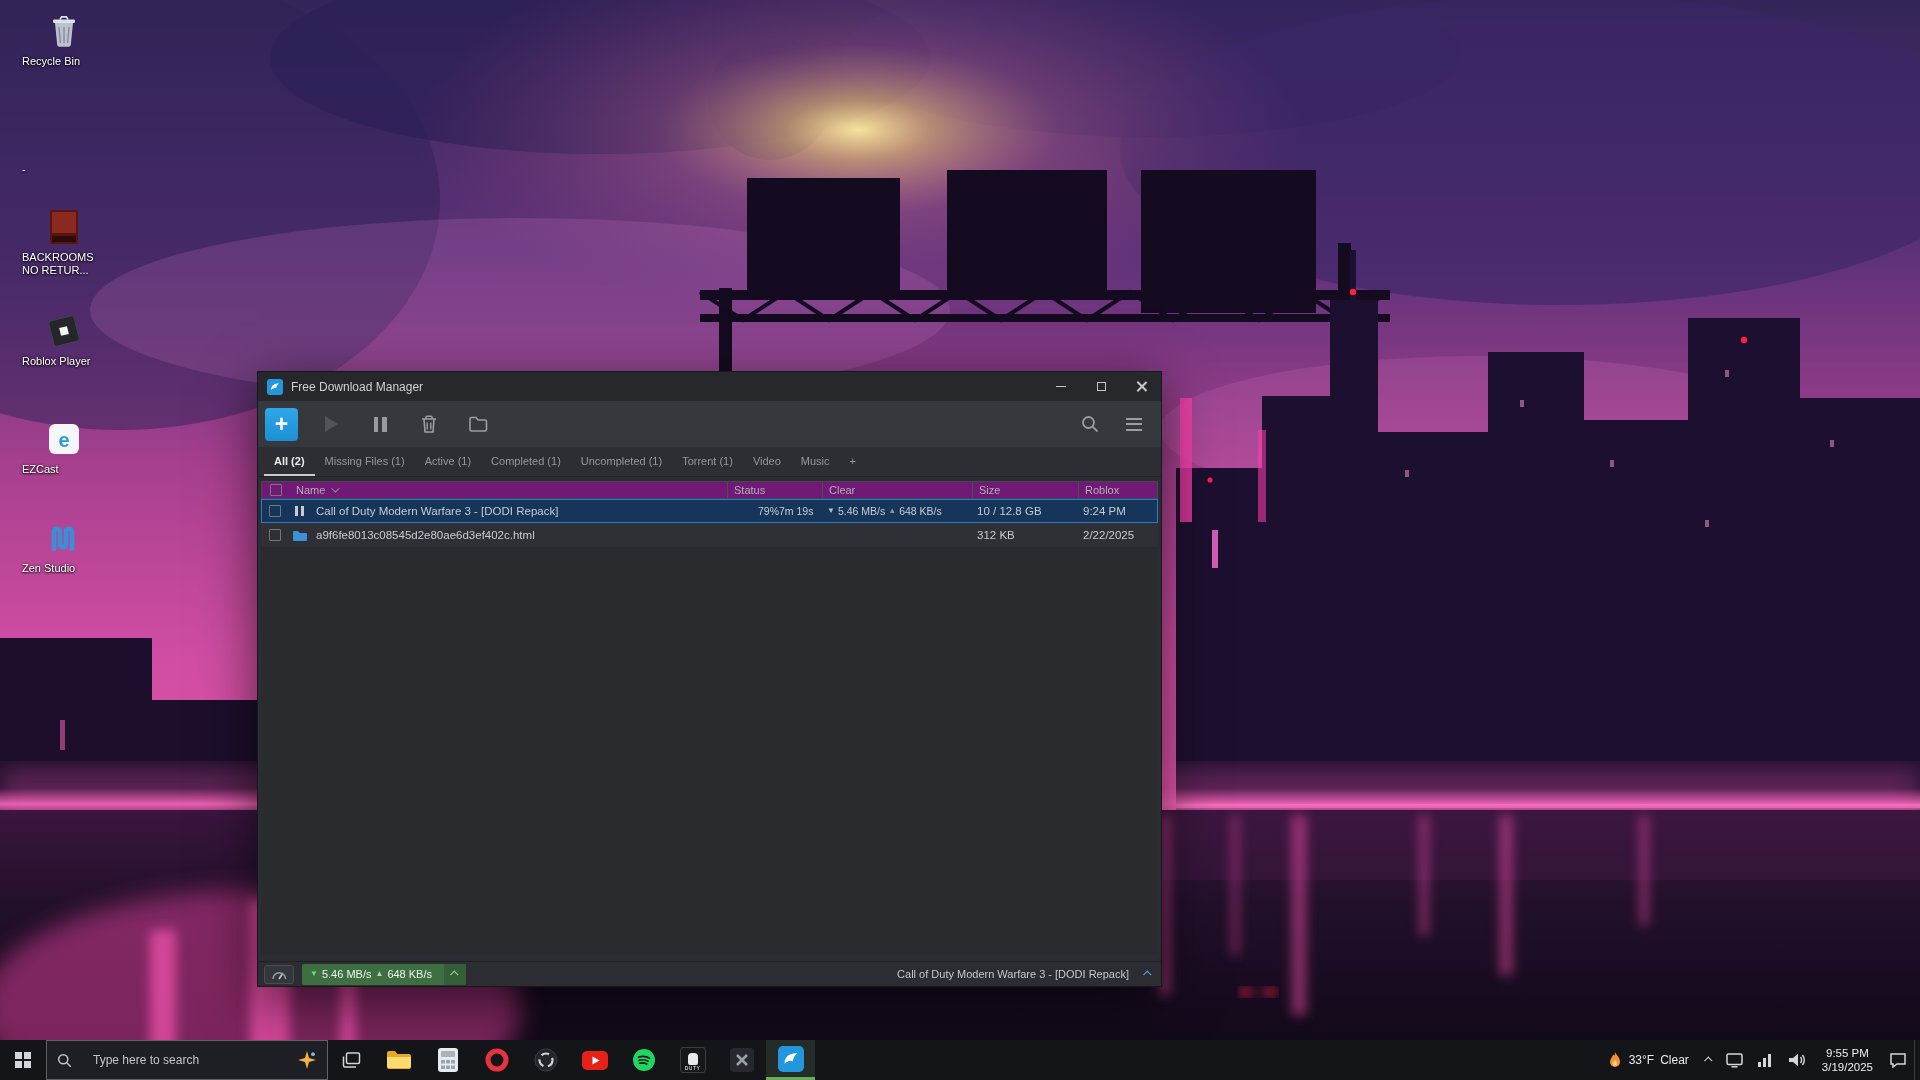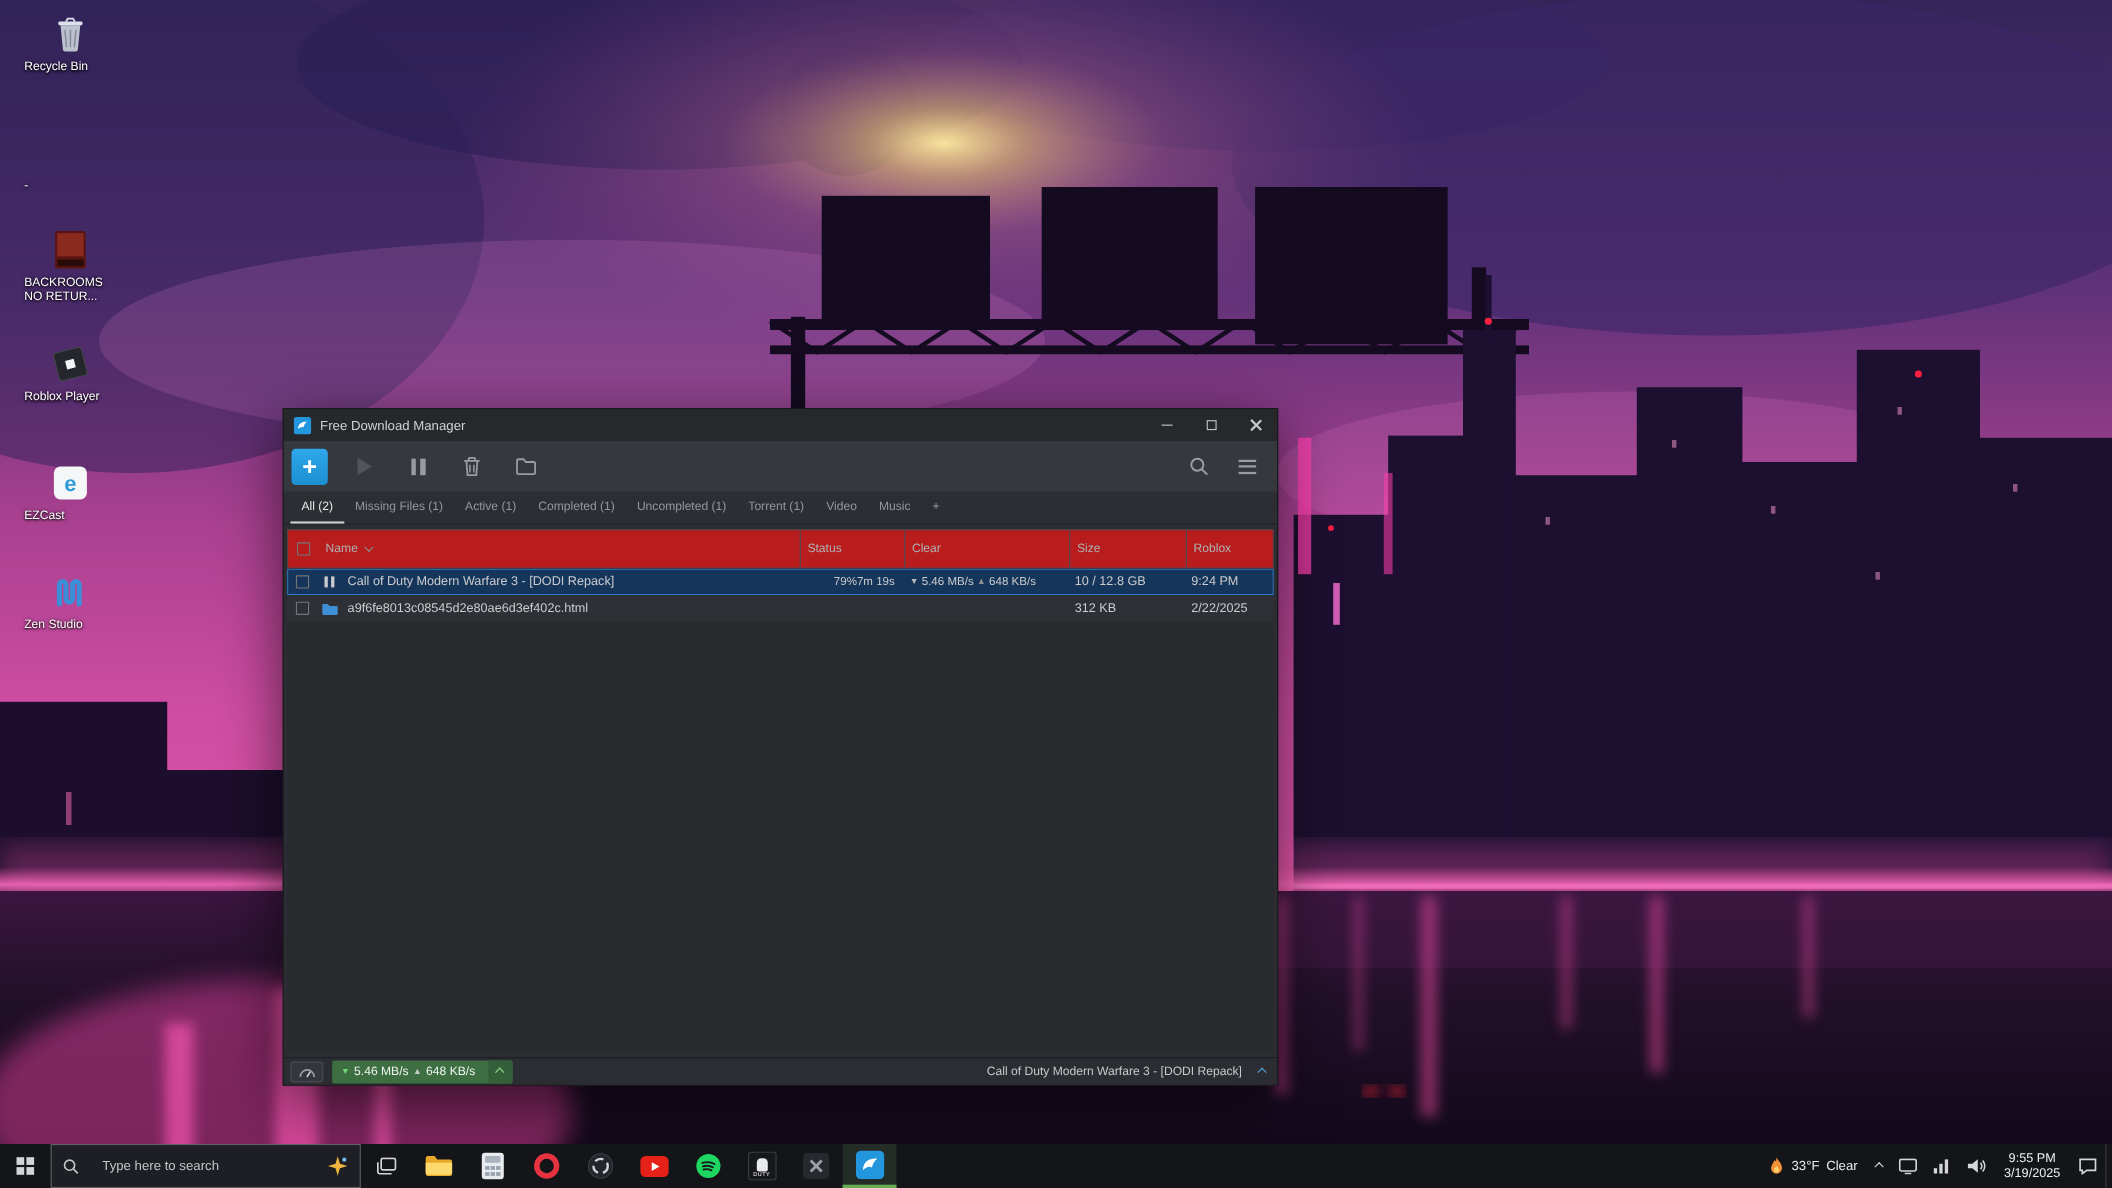--- a/index.html
+++ b/index.html
@@ -48,27 +48,27 @@
   .pause-bars i { width:4.5px; height:15px; background:#989ba0; }
   .tb-spacer { flex:1; }
   .tool-icon.right { margin-right:0; margin-left:18px; }
   .burger { display:flex; flex-direction:column; gap:3.5px; }
   .burger i { width:16px; height:2px; background:#9a9da2; }
 
   .fdm-tabbar { height:30px; background:#2c2e33; border-bottom:1px solid #222327;
                 display:flex; align-items:stretch; padding:0 6px; flex:0 0 auto; }
   .tab { display:flex; align-items:center; padding:0 10px; font-size:11px; color:#94979c;
          border-bottom:2px solid transparent; white-space:nowrap; }
-  .tab.active { color:#e8e9eb; border-bottom-color:#c9cbce; }
+  .tab.active { color:#e8e9eb; border-bottom-color:#c9cbce;font-weight:bold; }
 
   .fdm-list { flex:1; background:#292b2f; margin:4px 3px 6px; display:flex;
               flex-direction:column; overflow:hidden; }
   .tgrid { display:grid; grid-template-columns:28px 21px 416px 95px 150px 106px 1fr;
            align-items:center; }
-  .thead { height:36px; background:#b91c1c; color:#aeb1b5; font-size:11px;
+  .thead { height:18px; background:#701a75; color:#aeb1b5; font-size:11px;
            border:1px solid #45484d; flex:0 0 auto; }
   .thead .hcell { height:100%; display:flex; align-items:center; padding-left:6px;
                   border-left:1px solid #4b4e53; }
   .thead .hname { grid-column:2/4; border-left:none; gap:6px; }
   .chk { width:12px; height:12px; border:1px solid #73767b; background:transparent;
          margin:0 auto; border-radius:1px; }
   .chev { width:6px; height:6px; border-right:1.6px solid currentColor;
           border-bottom:1.6px solid currentColor; display:inline-block; }
   .chev.down { transform:rotate(45deg) translateY(-2px); }
   .chev.up { transform:rotate(-135deg) translateY(-1px); }

